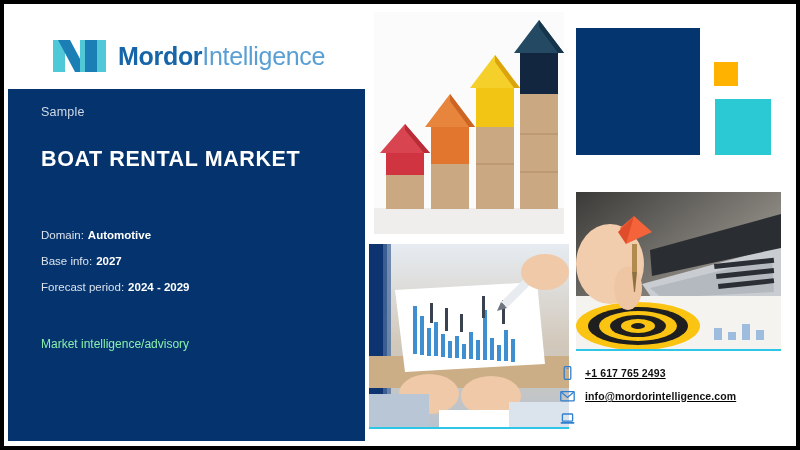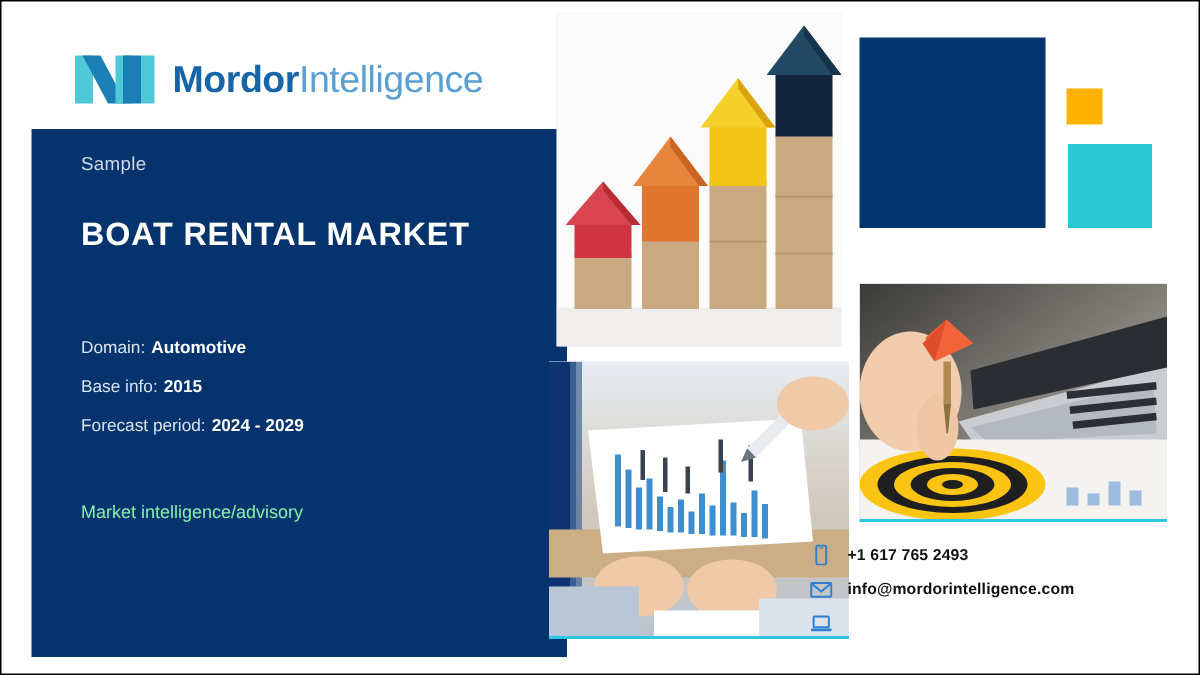--- a/index.html
+++ b/index.html
@@ -10,21 +10,21 @@
   }
   body {
     font-family: "Liberation Sans", sans-serif;
   }
   .page {
     position: relative;
     width: 800px;
     height: 450px;
     background: #ffffff;
     box-sizing: border-box;
-    border: 1px solid #000000;
+    border: 4px solid #000000;
     overflow: hidden;
   }
 
   
   .logo-block {
     position: absolute;
     left: 47px;
     top: 33px;
     display: flex;
     align-items: center;
@@ -46,21 +46,21 @@
     color: #1565a8;
   }
   .logo-text .lt-light {
     font-weight: normal;
     color: #5a9fd4;
   }
 
   
   .navy-panel {
     position: absolute;
-    left: 20px;
+    left: 4px;
     top: 85px;
     width: 357px;
     height: 352px;
     background: #05336e;
   }
   .sample-label {
     position: absolute;
     left: 33px;
     top: 16px;
     color: #cfd9e6;
@@ -165,25 +165,26 @@
     top: 188px;
     width: 205px;
     height: 157px;
     border-bottom: 2px solid #2ec6e6;
   }
   .photo svg { display: block; width: 100%; height: 100%; }
 
   
   .contact {
     position: absolute;
-    left: 539px;
+    left: 556px;
     top: 362px;
     display: flex;
     flex-direction: column;
     gap: 9px;
+    text-decoration: underline;
   }
   .contact-row {
     display: flex;
     align-items: center;
     gap: 10px;
     white-space: nowrap;
   }
   .contact-icon {
     width: 15px;
     height: 14px;
@@ -223,21 +224,21 @@
 
     <div class="title-wrap">
       <div class="title-main">BOAT RENTAL MARKET</div>
     </div>
 
     <div class="meta-list">
       <div class="meta-row">
         <span class="mk">Domain:</span><span class="mv">Automotive</span>
       </div>
       <div class="meta-row">
-        <span class="mk">Base info:</span><span class="mv">2015</span>
+        <span class="mk">Base info:</span><span class="mv">2027</span>
       </div>
       <div class="meta-row">
         <span class="mk">Forecast period:</span><span class="mv">2024 - 2029</span>
       </div>
     </div>
 
     <div class="advisory">Market intelligence/advisory</div>
   </div>
 
   <div class="sq-navy"></div>

